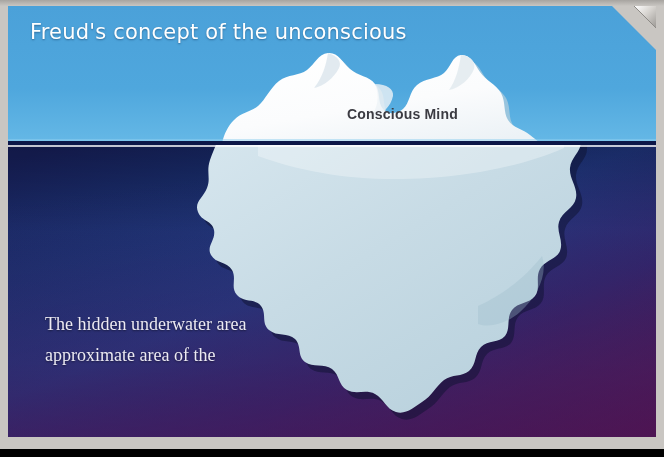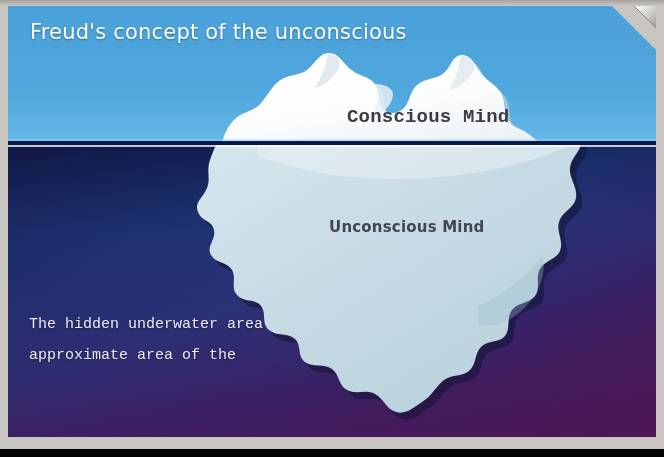--- a/index.html
+++ b/index.html
@@ -82,47 +82,47 @@
     letter-spacing: 0.2px;
     color: #ffffff;
     text-shadow: 0 1px 2px rgba(20,60,100,.55);
     white-space: nowrap;
   }
 
   #conscious-label {
     position: absolute;
     left: 339px;
     top: 100px;
-    font-family: Liberation Mono, monospace;
-    font-size: 19px;
+    font-family: Liberation Sans, sans-serif;
+    font-size: 14px;
     font-weight: bold;
     color: #3b3b42;
     letter-spacing: 0.2px;
     white-space: nowrap;
   }
 
   #unconscious-label {
     position: absolute;
     left: 321px;
     top: 212px;
     font-family: "DejaVu Sans", sans-serif;
     font-size: 15px;
     font-weight: bold;
     color: #42474f;
     letter-spacing: 0.2px;
     white-space: nowrap;
   }
 
   #caption-block {
     position: absolute;
-    left: 21px;
+    left: 37px;
     top: 303px;
     width: 300px;
-    font-family: Liberation Mono, monospace;
-    font-size: 15px;
+    font-family: Liberation Serif, serif;
+    font-size: 18px;
     font-weight: 400;
     line-height: 31px;
     color: #eceaf3;
     text-shadow: 0 1px 2px rgba(0,0,0,.45);
   }
   #caption-block .cline { display: block; white-space: nowrap; }
 </style>
 </head>
 <body>
 
@@ -316,21 +316,20 @@
       </defs>
       <polygon points="44,0 44,44 0,0" fill="#c9c6c2"></polygon>
       <polygon points="44,0 22,0 44,22" fill="url(#curlGrad)"></polygon>
       <polyline points="22,0 44,22" fill="none" stroke="#8d8a86" stroke-width="1"></polyline>
     </svg>
 
     <div id="title-text">Freud's concept of the unconscious</div>
 
     <div id="conscious-label">Conscious Mind</div>
 
-    <div id="unconscious-label">Unconscious Mind</div>
 
     <div id="caption-block">
       <span class="cline">The hidden underwater area</span>
       <span class="cline">approximate area of the</span>
     </div>
 
   </div>
 </div>
 
 </body></html>

